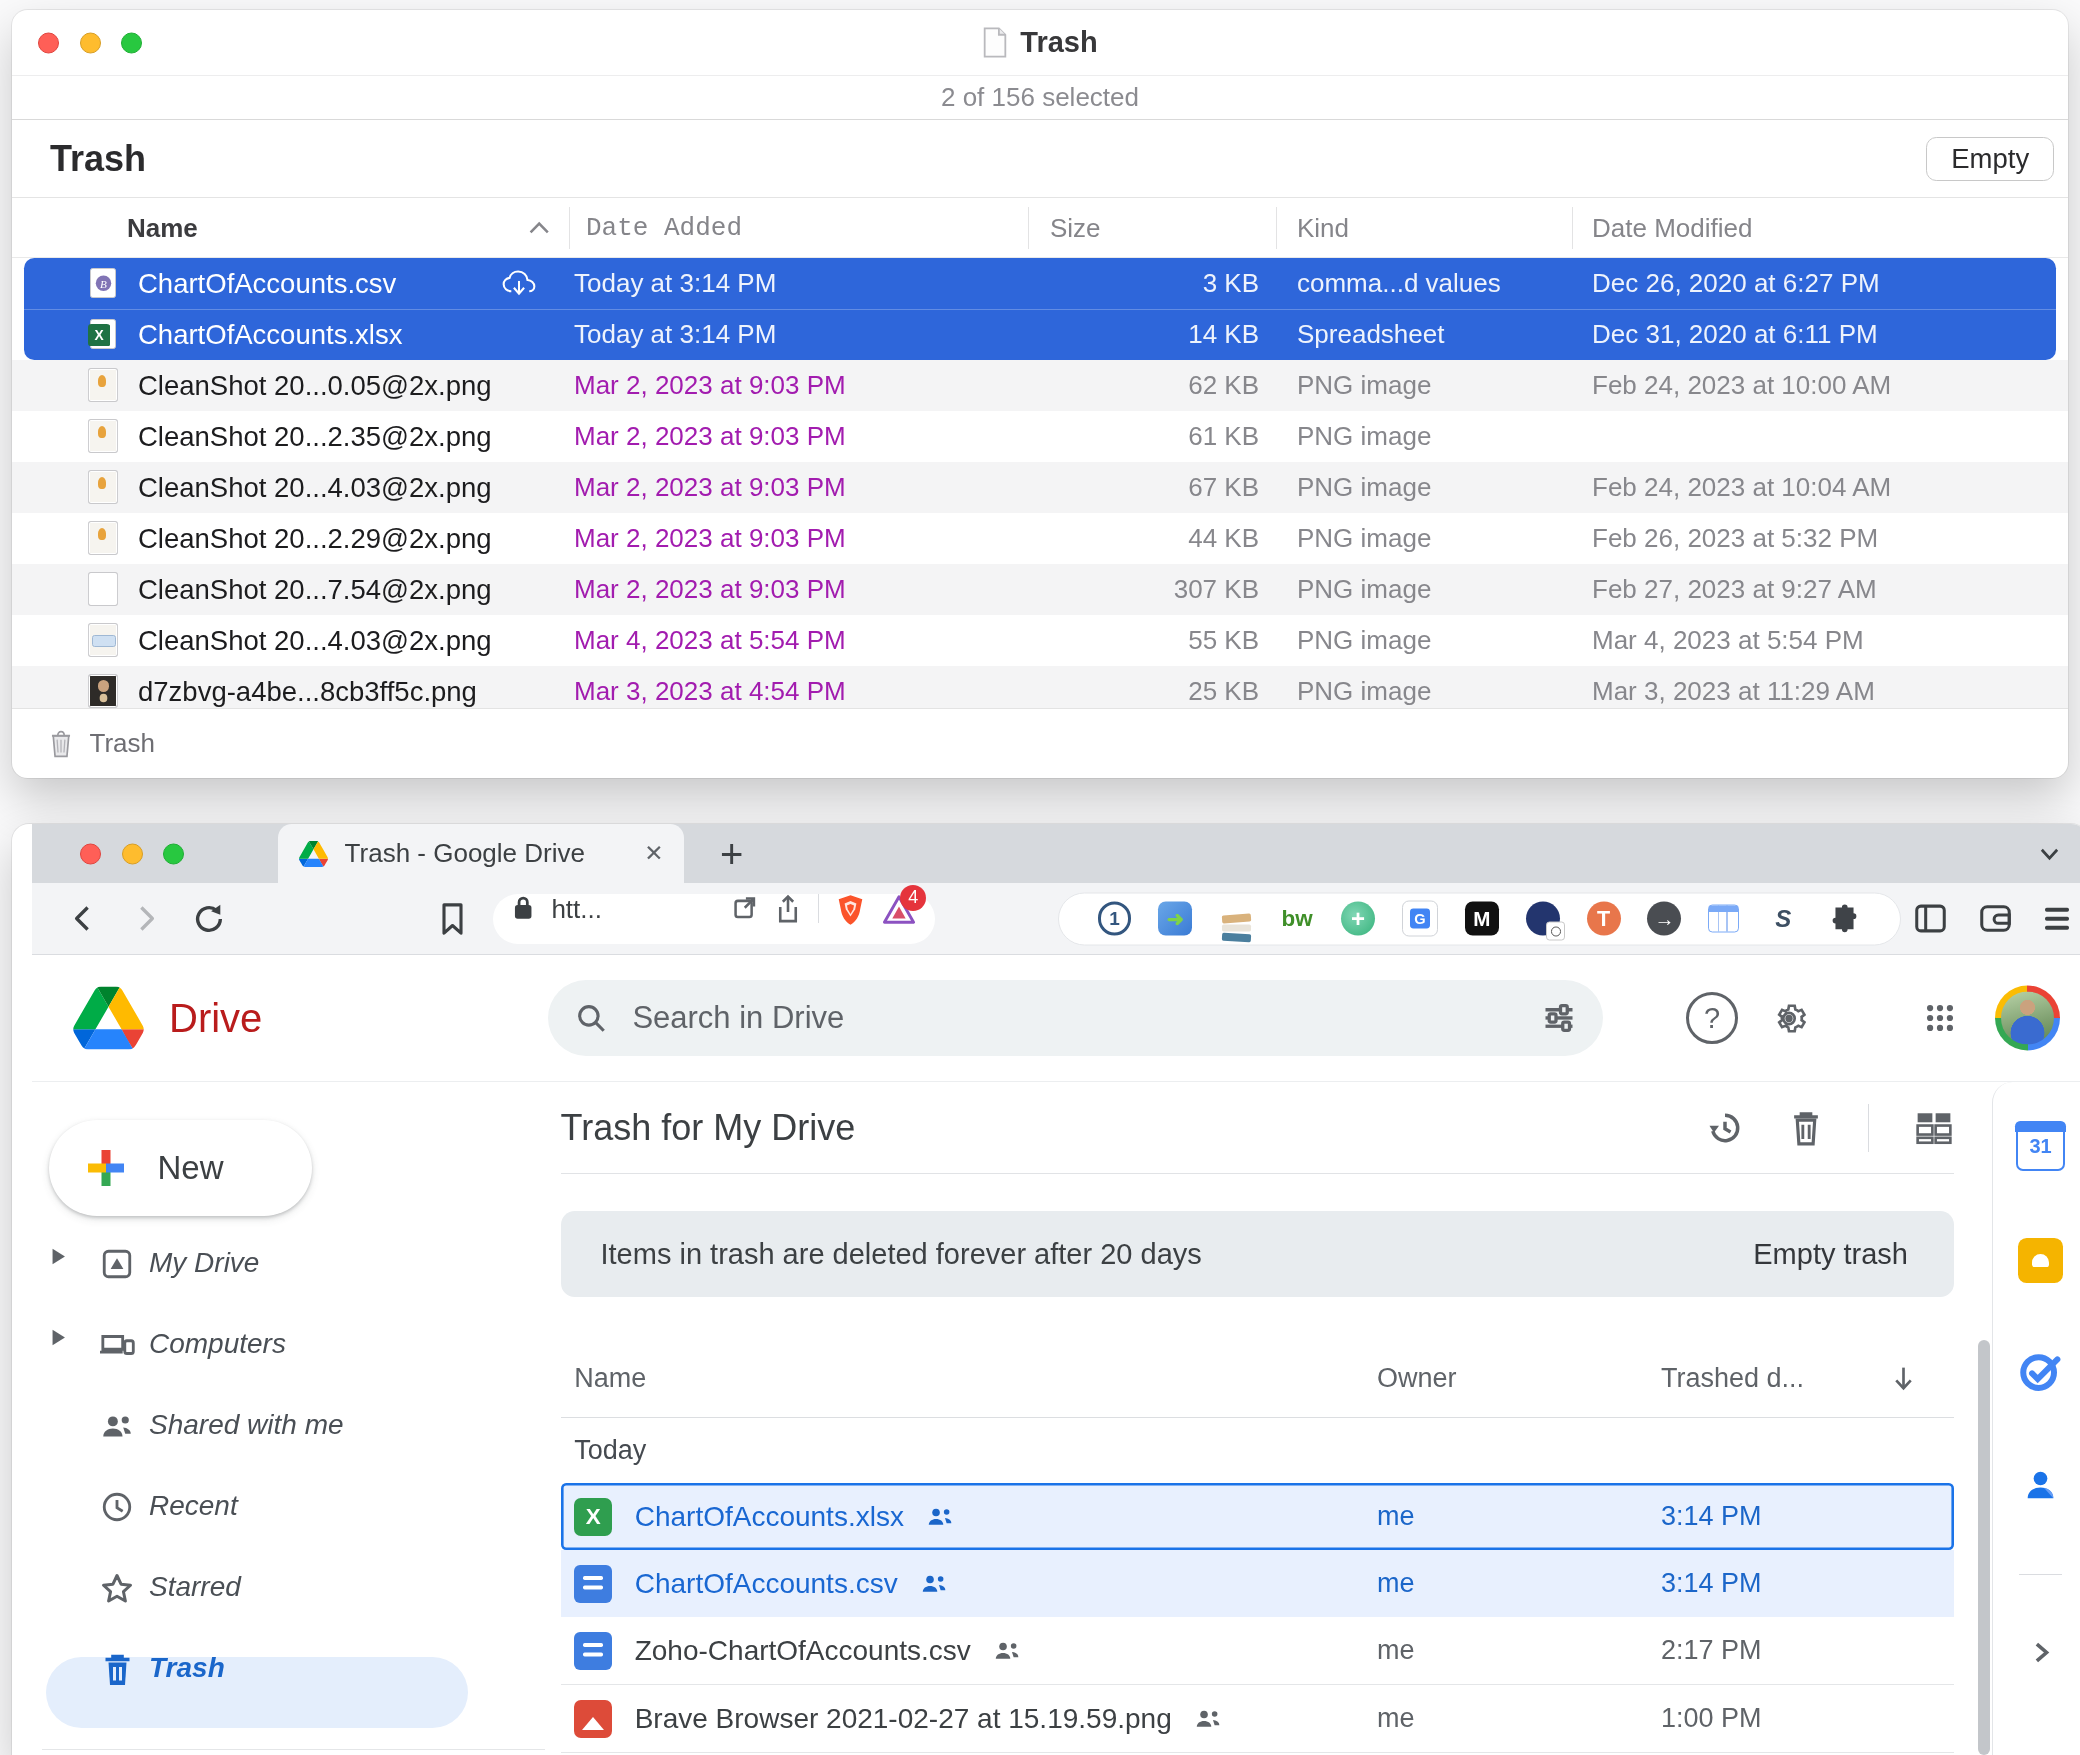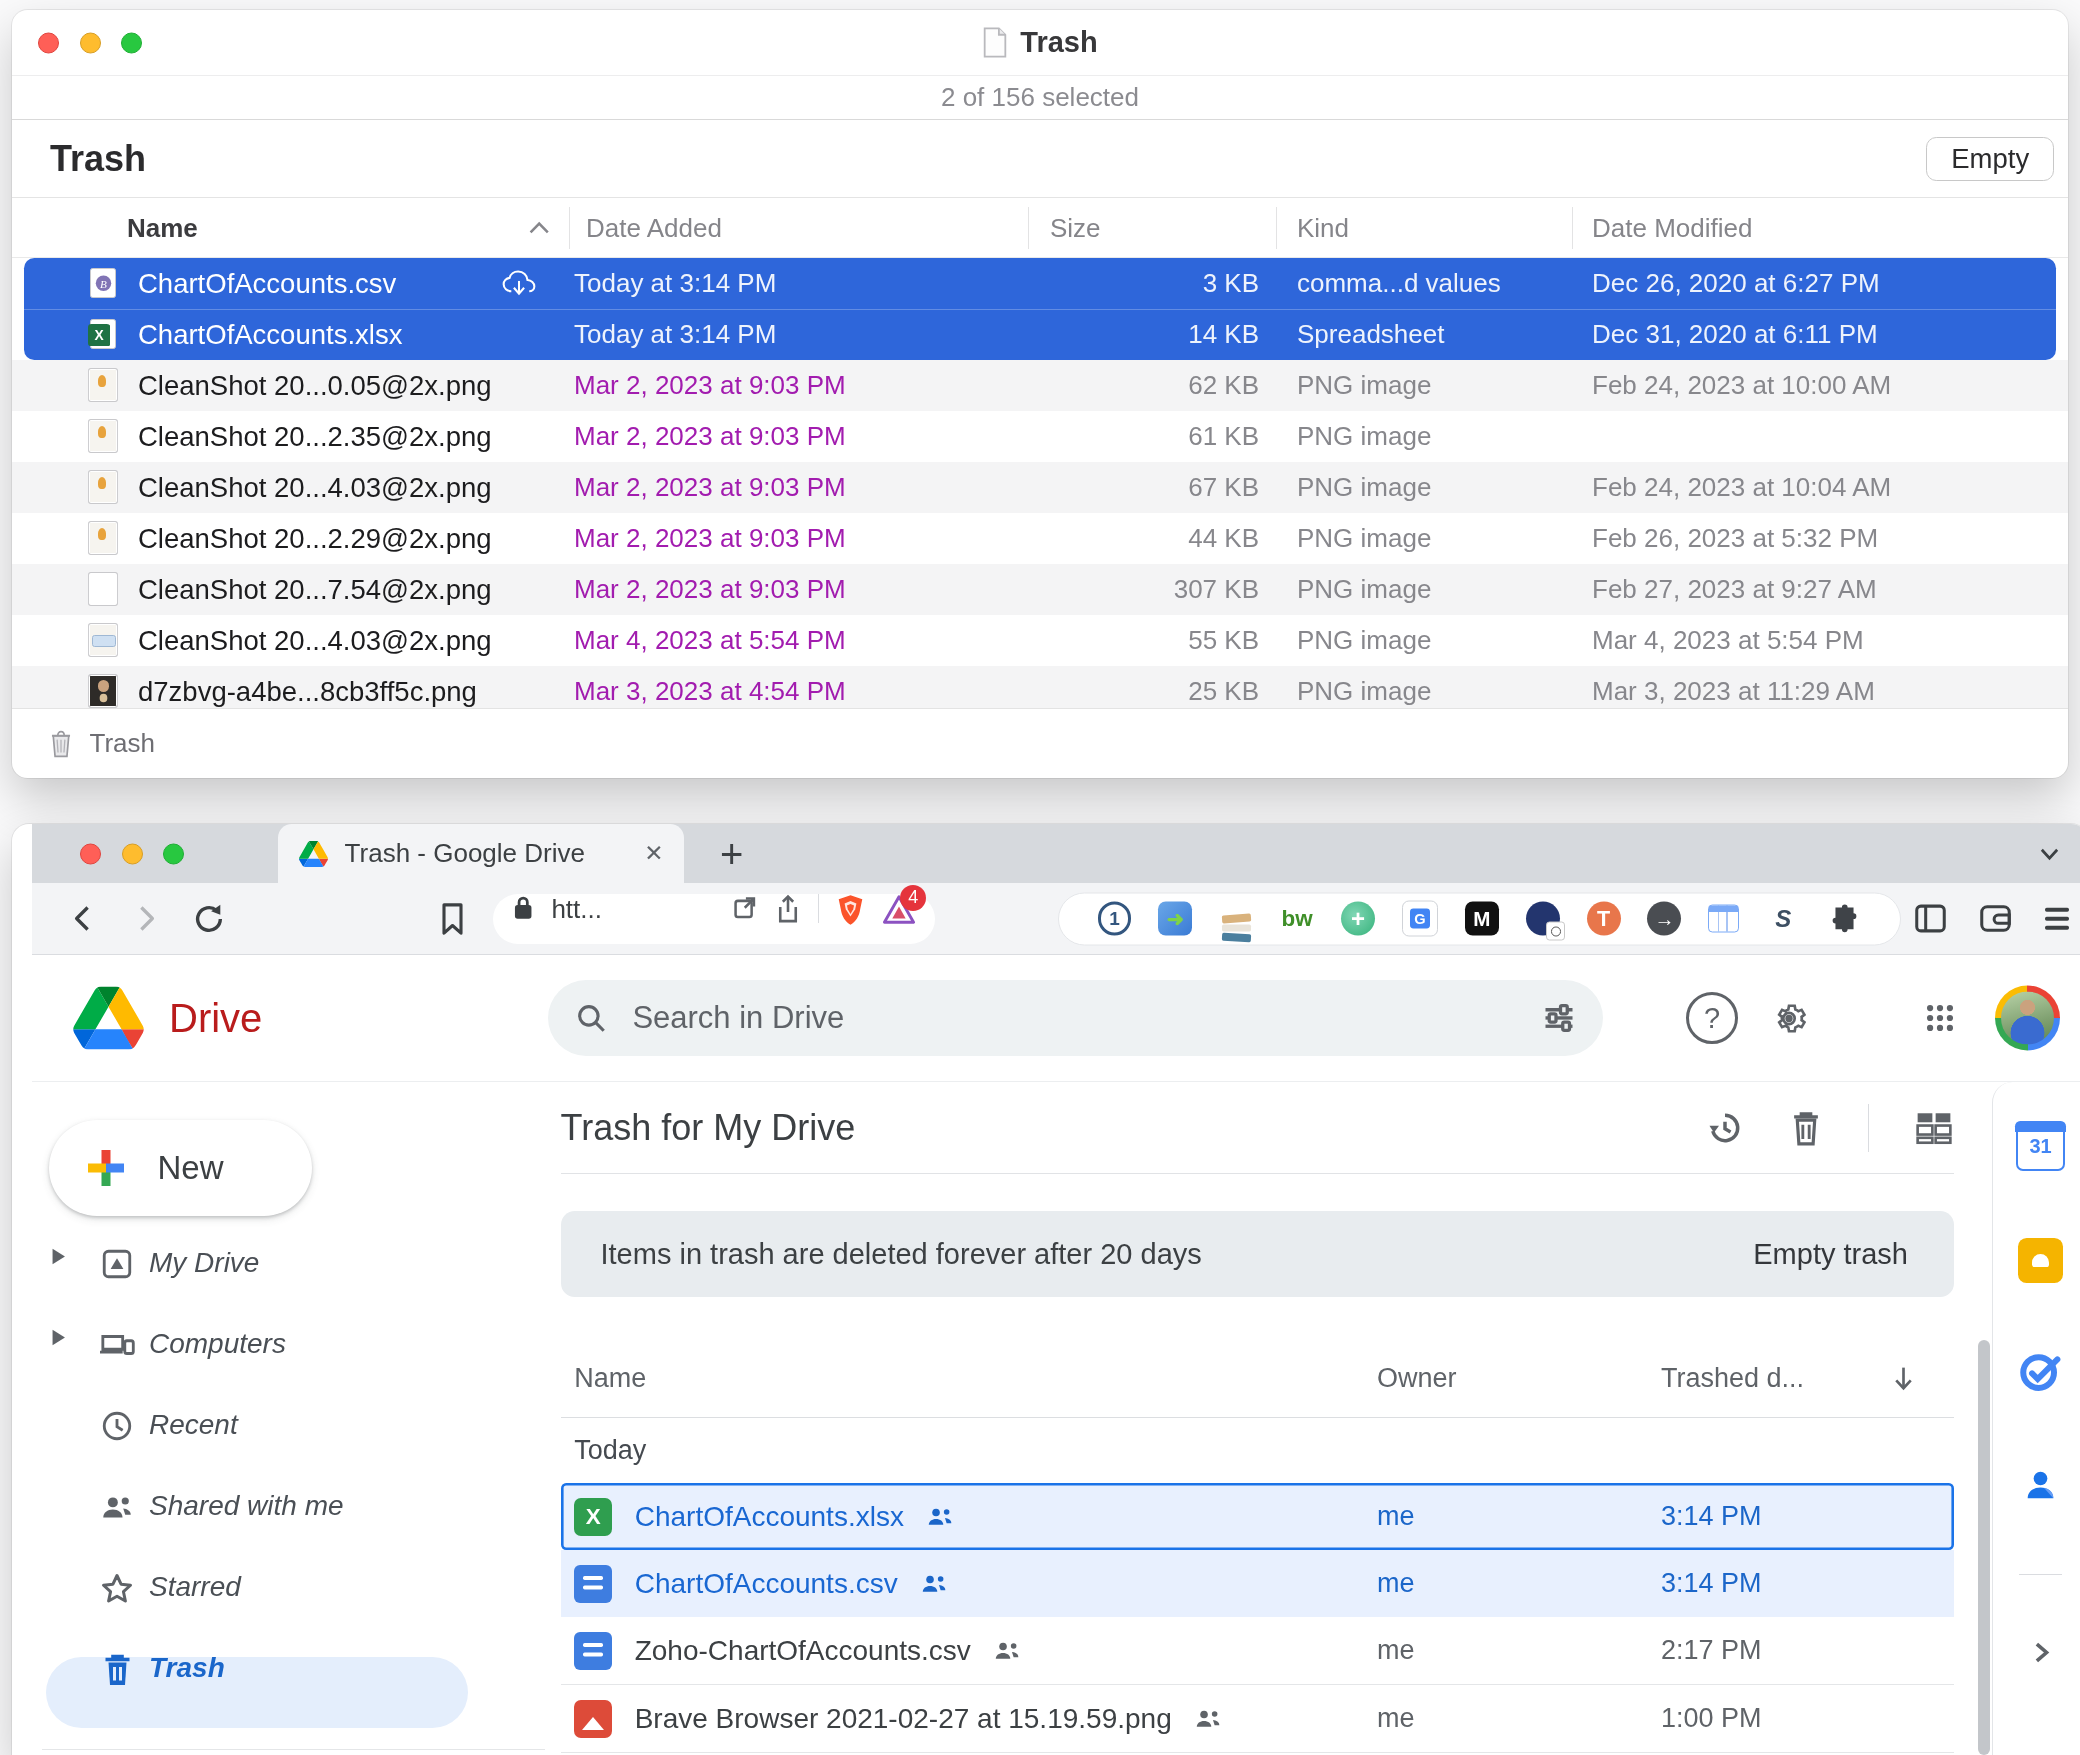--- a/index.html
+++ b/index.html
@@ -182,21 +182,21 @@
     <button class="empty-btn">Empty</button>
   </div>
   <div class="f-colheader">
     <span class="lab" style="left:115px;font-weight:bold;color:#3c3c3f;">Name</span>
     <span class="sort-ch">
       <svg width="22.4" height="15.5" viewBox="0 0 26 18">
           <polyline points="3,14 13,4 23,14" fill="none" stroke="#86868b" stroke-width="3"></polyline>
         </svg>
     </span>
     <span class="vsep" style="left:557px;"></span>
-    <span class="lab" style="left:574px;">Date Added</span>
+    <span class="lab" style="left:574px;font-family:Liberation Mono, monospace;">Date Added</span>
     <span class="vsep" style="left:1016px;"></span>
     <span class="lab" style="left:1038px;">Size</span>
     <span class="vsep" style="left:1264px;"></span>
     <span class="lab" style="left:1285px;">Kind</span>
     <span class="vsep" style="left:1560px;"></span>
     <span class="lab" style="left:1580px;">Date Modified</span>
   </div>
   <div class="f-rows">
 
     <div class="fr sel sel-top">
@@ -542,38 +542,38 @@
               <svg width="38" height="34" viewBox="0 0 26 24">
                 <path d="M3 6h14v9H3z M1 17h16" fill="none" stroke="currentColor" stroke-width="2"></path>
                 <rect x="18.5" y="9" width="6" height="9" rx="1.5" fill="none" stroke="currentColor" stroke-width="2"></rect>
               </svg>
             </span>
           <span class="dn-label">Computers</span>
         </div>
         <div class="dnav-item">
           <span class="dn-arrow"></span>
           <span class="dn-icon">
-              <svg width="34" height="34" viewBox="0 0 24 24">
-                <circle cx="12" cy="12" r="9" fill="none" stroke="currentColor" stroke-width="2"></circle>
-                <polyline points="12,7 12,12.5 16,15" fill="none" stroke="currentColor" stroke-width="2"></polyline>
-              </svg>
-            </span>
-          <span class="dn-label">Recent</span>
-        </div>
-        <div class="dnav-item">
-          <span class="dn-arrow"></span>
-          <span class="dn-icon">
               <svg width="36" height="33" viewBox="0 0 26 24">
                 <circle cx="10" cy="9" r="3.6" fill="currentColor"></circle>
                 <path d="M3 20c0-3.6 3.1-5.8 7-5.8s7 2.2 7 5.8z" fill="currentColor"></path>
                 <circle cx="19" cy="8" r="2.6" fill="currentColor"></circle>
                 <path d="M17.5 13.4c3 .2 5.5 2 5.5 4.6h-4" fill="currentColor"></path>
               </svg>
             </span>
           <span class="dn-label">Shared with me</span>
+        </div>
+        <div class="dnav-item">
+          <span class="dn-arrow"></span>
+          <span class="dn-icon">
+              <svg width="34" height="34" viewBox="0 0 24 24">
+                <circle cx="12" cy="12" r="9" fill="none" stroke="currentColor" stroke-width="2"></circle>
+                <polyline points="12,7 12,12.5 16,15" fill="none" stroke="currentColor" stroke-width="2"></polyline>
+              </svg>
+            </span>
+          <span class="dn-label">Recent</span>
         </div>
         <div class="dnav-item">
           <span class="dn-arrow"></span>
           <span class="dn-icon">
               <svg width="36" height="36" viewBox="0 0 24 24">
                 <path d="M12 3l2.7 5.8 6.3.7-4.7 4.3 1.3 6.2L12 16.8 6.4 20l1.3-6.2L3 9.5l6.3-.7z" fill="none" stroke="currentColor" stroke-width="2" stroke-linejoin="round"></path>
               </svg>
             </span>
           <span class="dn-label">Starred</span>
         </div>

